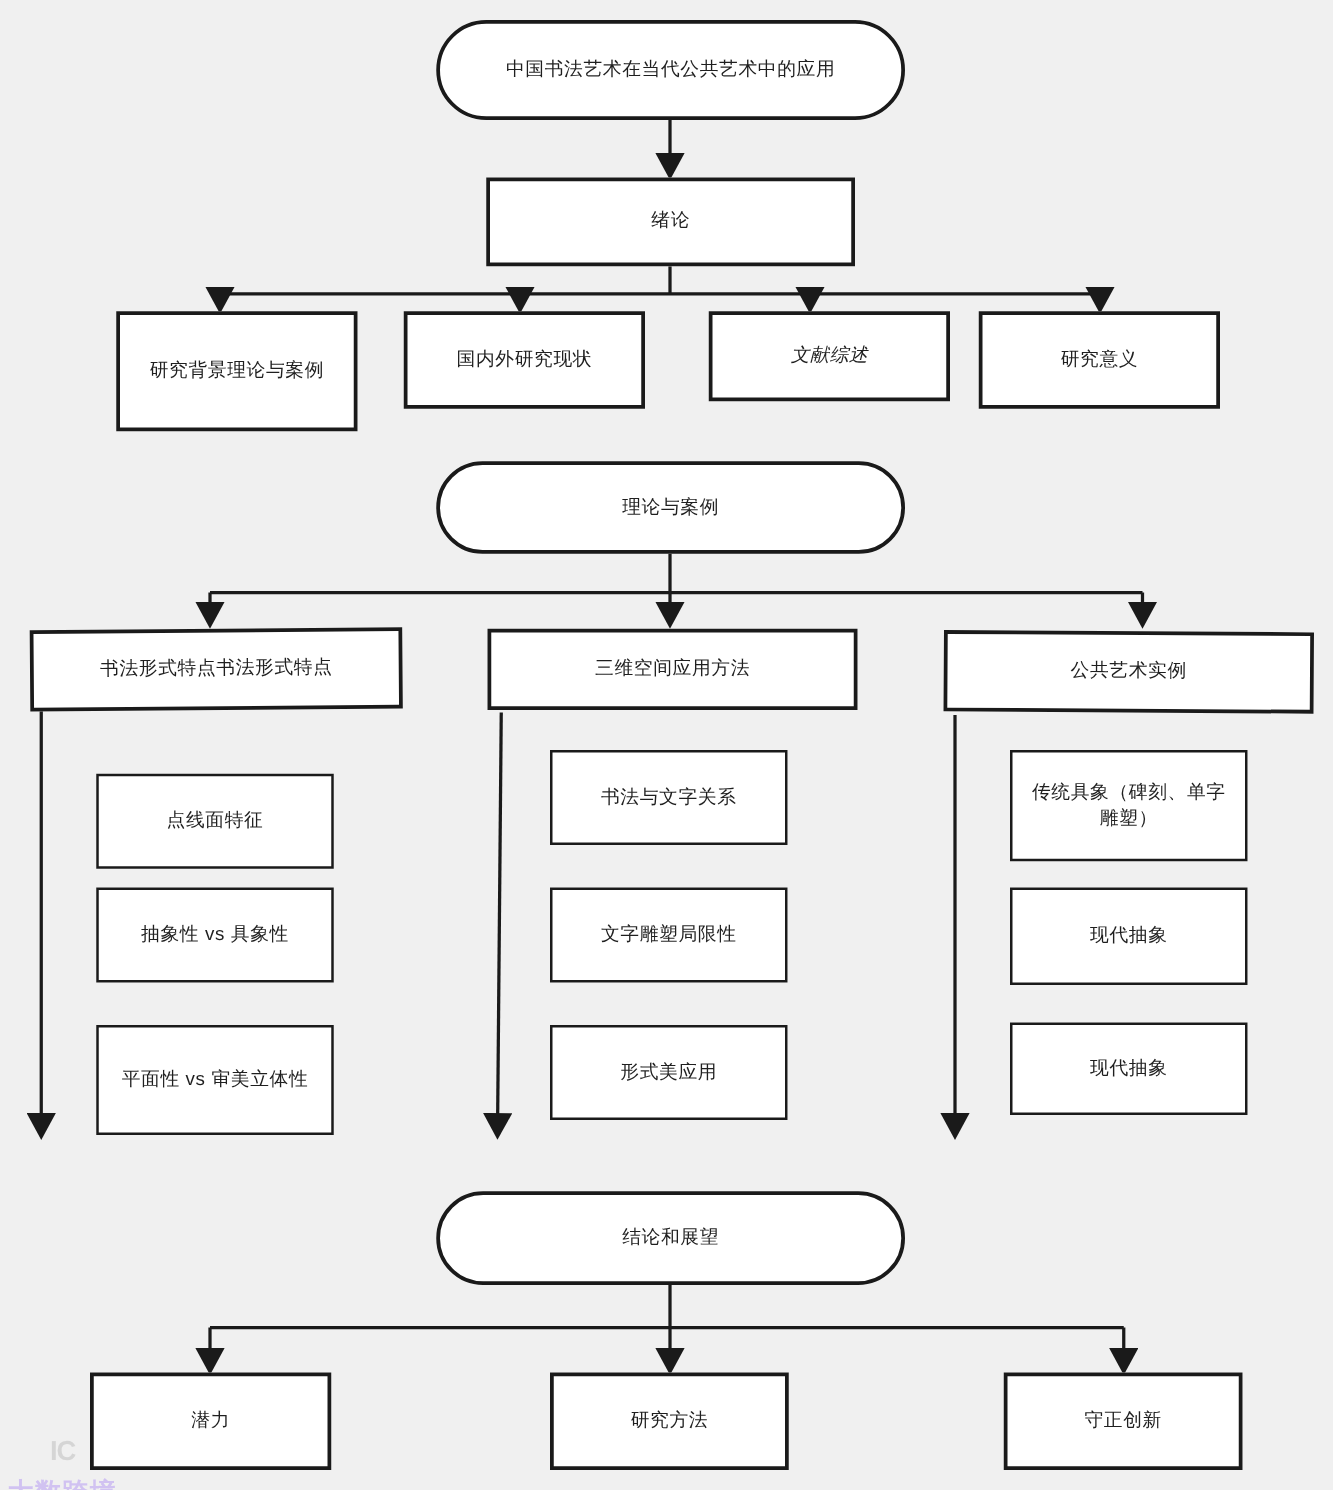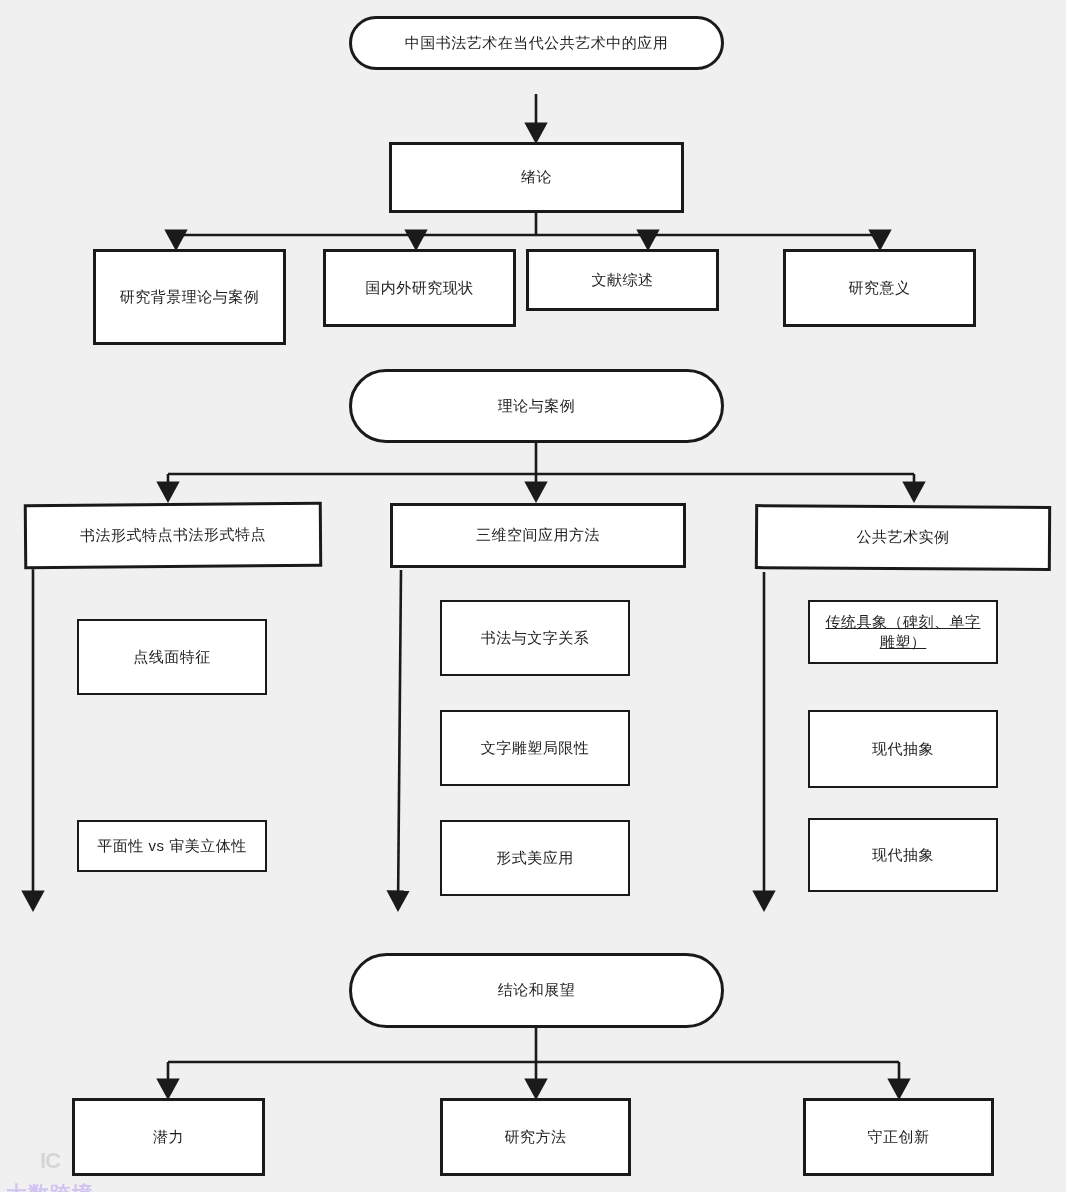--- a/index.html
+++ b/index.html
@@ -118,35 +118,35 @@
       <path d="M 764 572 L 764 908" marker-end="url(#arrow)"></path>
 
       <path d="M 536 1028 L 536 1062"></path>
       <path d="M 168 1062 L 899 1062"></path>
       <path d="M 168 1062 L 168 1096" marker-end="url(#arrow)"></path>
       <path d="M 536 1062 L 536 1096" marker-end="url(#arrow)"></path>
       <path d="M 899 1062 L 899 1096" marker-end="url(#arrow)"></path>
     </g>
   </svg>
 
-  <div class="node stadium" style="left:349px; top:16px; width:375px; height:54px;">
+  <div class="node stadium" style="left:349px; top:16px; width:375px; height:80px;">
     <span class="label">中国书法艺术在当代公共艺术中的应用</span>
   </div>
 
   <div class="node rect" style="left:389px; top:142px; width:295px; height:71px;">
     <span class="label">绪论</span>
   </div>
 
   <div class="node rect" style="left:93px; top:249px; width:193px; height:96px;">
     <span class="label">研究背景理论与案例</span>
   </div>
   <div class="node rect" style="left:323px; top:249px; width:193px; height:78px;">
     <span class="label">国内外研究现状</span>
   </div>
-  <div class="node rect" style="left:526px; top:249px; width:193px; height:62px;">
+  <div class="node rect" style="left:567px; top:249px; width:193px; height:72px;font-style:italic;">
     <span class="label">文献综述</span>
   </div>
   <div class="node rect" style="left:783px; top:249px; width:193px; height:78px;align-items:center;">
     <span class="label">研究意义</span>
   </div>
 
   <div class="node stadium" style="left:349px; top:369px; width:375px; height:74px;">
     <span class="label">理论与案例</span>
   </div>
 
@@ -156,35 +156,38 @@
   <div class="node rect" style="left:390px; top:503px; width:296px; height:65px;">
     <span class="label">三维空间应用方法</span>
   </div>
   <div class="node rect skew-left" style="left:755px; top:505px; width:296px; height:65px;">
     <span class="label">公共艺术实例</span>
   </div>
 
   <div class="node rect thin" style="left:77px; top:600px; width:190px; height:76px;margin-top:19px;">
     <span class="label">点线面特征</span>
   </div>
-  <div class="node rect thin" style="left:77px; top:820px; width:190px; height:52px;">
+  <div class="node rect thin" style="left:77px; top:710px; width:190px; height:76px;">
+    <span class="label">抽象性 vs 具象性</span>
+  </div>
+  <div class="node rect thin" style="left:77px; top:820px; width:190px; height:88px;">
     <span class="label">平面性 vs 审美立体性</span>
   </div>
 
   <div class="node rect thin" style="left:440px; top:600px; width:190px; height:76px;">
     <span class="label">书法与文字关系</span>
   </div>
   <div class="node rect thin" style="left:440px; top:820px; width:190px; height:76px;">
     <span class="label">形式美应用</span>
   </div>
   <div class="node rect thin" style="left:440px; top:710px; width:190px; height:76px;">
     <span class="label">文字雕塑局限性</span>
   </div>
 
-  <div class="node rect thin" style="left:808px; top:600px; width:190px; height:64px;text-decoration:underline;">
+  <div class="node rect thin" style="left:808px; top:600px; width:190px; height:89px;">
     <span class="label">传统具象（碑刻、单字雕塑）</span>
   </div>
   <div class="node rect thin" style="left:808px; top:710px; width:190px; height:78px;">
     <span class="label">现代抽象</span>
   </div>
   <div class="node rect thin" style="left:808px; top:818px; width:190px; height:74px;">
     <span class="label">现代抽象</span>
   </div>
 
   <div class="node stadium" style="left:349px; top:953px; width:375px; height:75px;">

